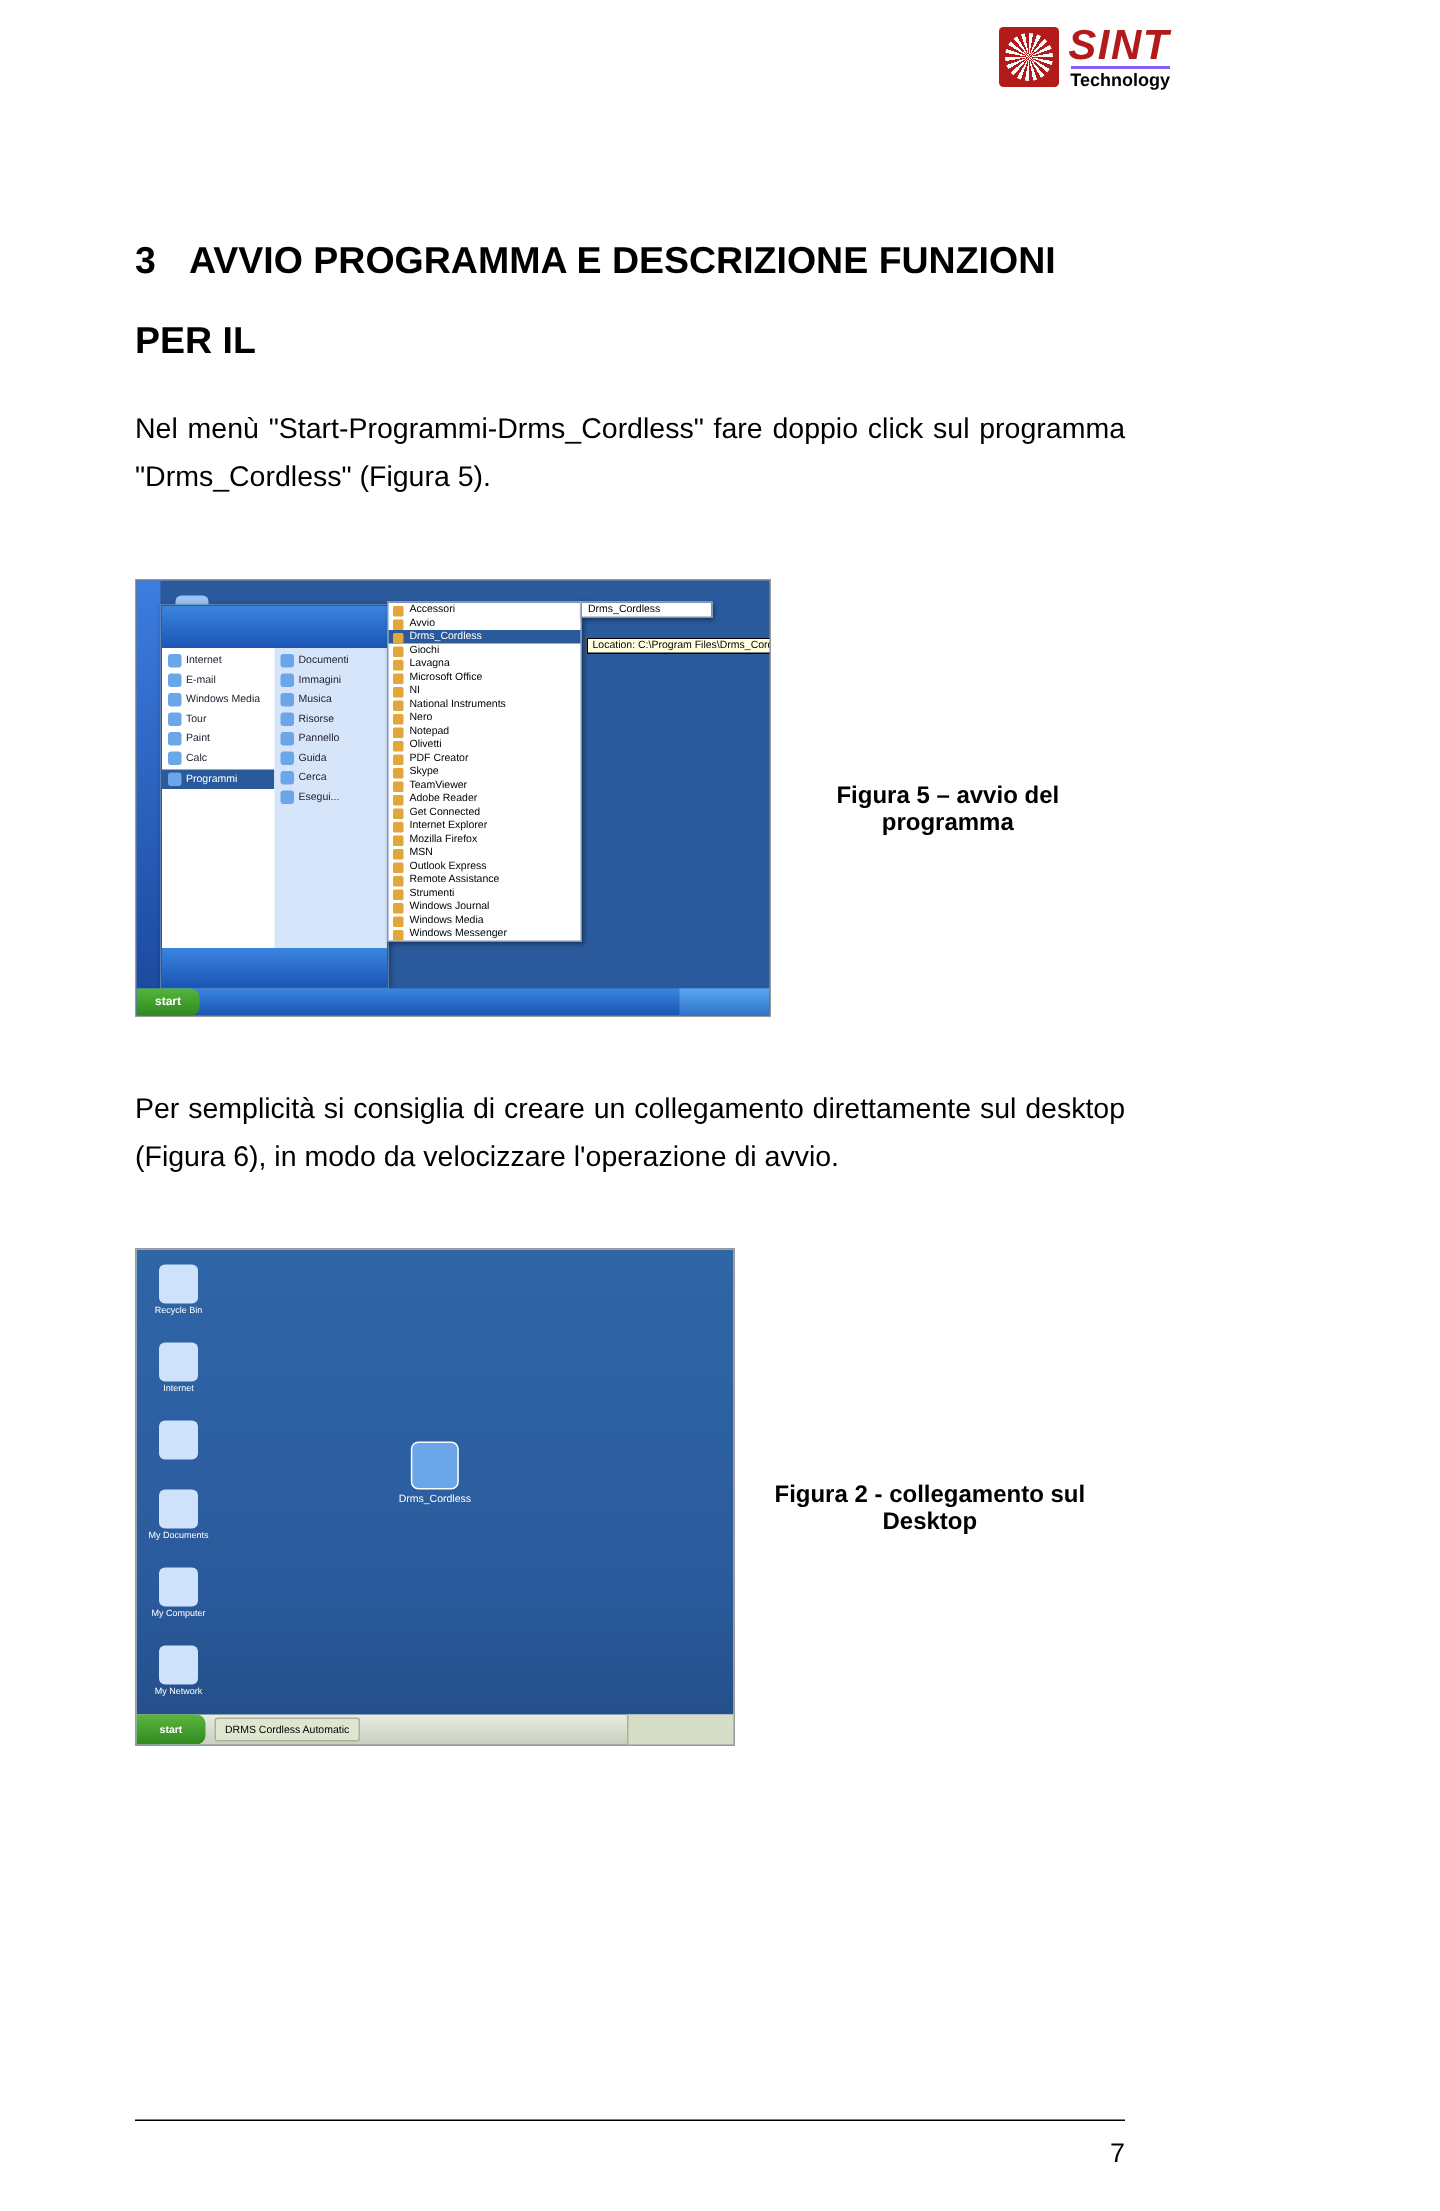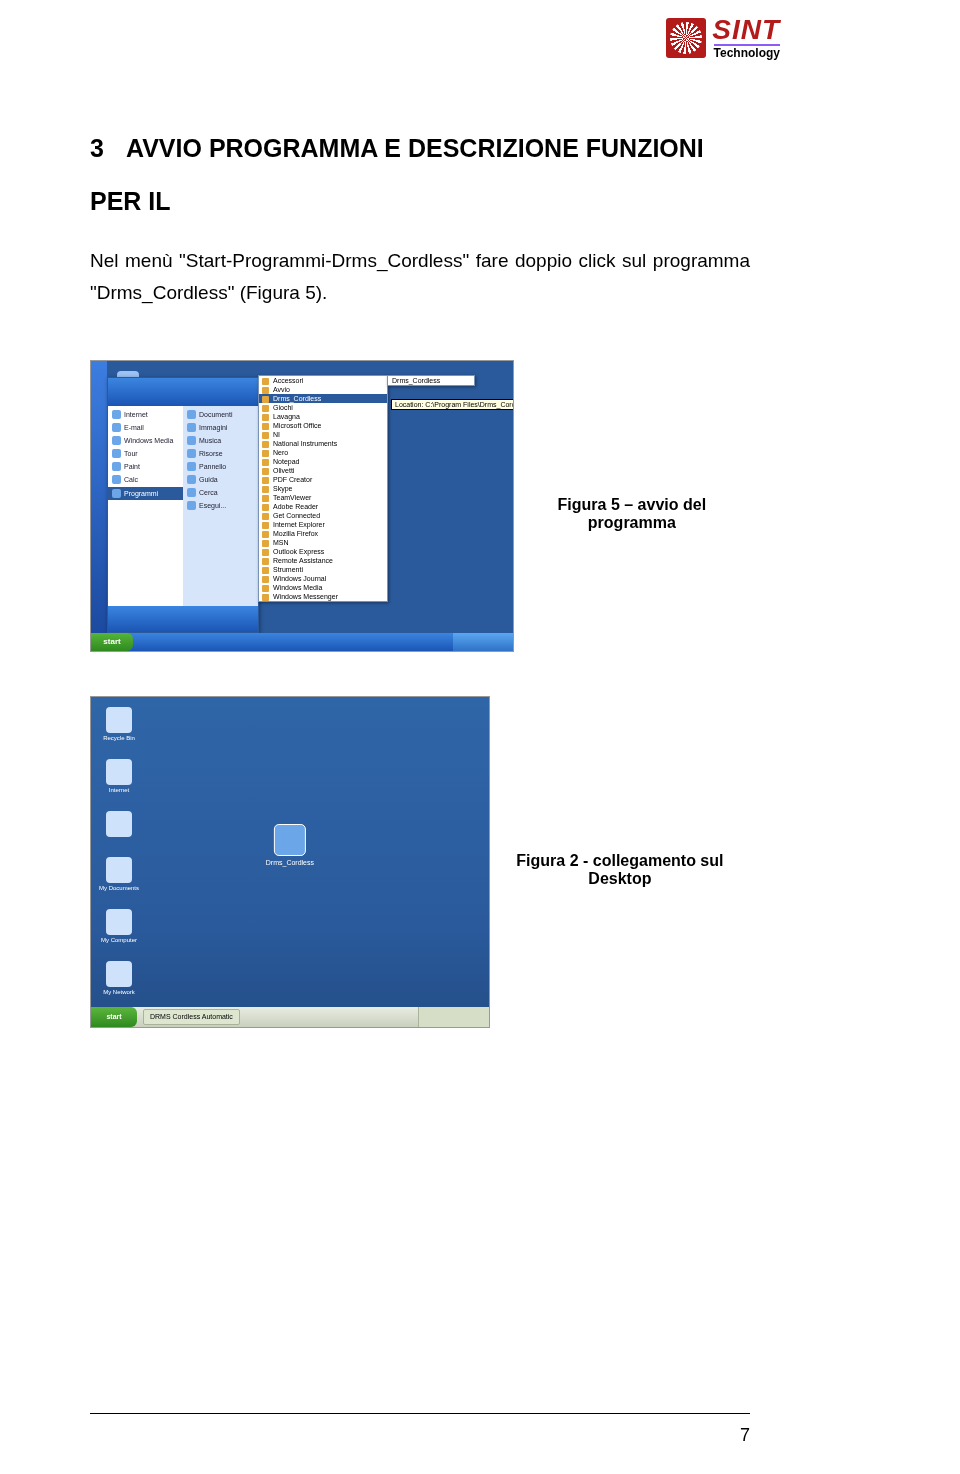--- a/index.html
+++ b/index.html
@@ -8,21 +8,21 @@
     font-family: Arial, Helvetica, sans-serif;
     background: #fff;
     color: #000;
     width: 960px;
   }
   .page {
     position: relative;
     width: 840px;
     min-height: 1474px;
     box-sizing: border-box;
-    padding: 2px 90px 40px 90px;
+    padding: 28px 90px 40px 90px;
   }
   .logo {
     position: absolute;
     top: 16px;
     right: 60px;
     display: flex;
     align-items: center;
     gap: 6px;
   }
   .logo-mark {
@@ -476,20 +476,21 @@
       <div class="tooltip">Location: C:\Program Files\Drms_Cordless</div>
 
       <div class="taskbar">
         <div class="startbtn">start</div>
         <div class="tray"></div>
       </div>
     </div>
     <div class="caption">Figura 5 – avvio del programma</div>
   </div>
 
+  <p class="body-text" style="margin-top:46px;">Per semplicità si consiglia di creare un collegamento direttamente sul desktop (Figura 6), in modo da velocizzare l'operazione di avvio.</p>
 
   <div class="figure-wrap" style="margin-top:44px;">
     <div class="fig6">
       <div class="col-icons">
         <div class="di">
             <div class="g"></div>
             <span>Recycle Bin</span>
           </div>
         <div class="di">
             <div class="g"></div>

